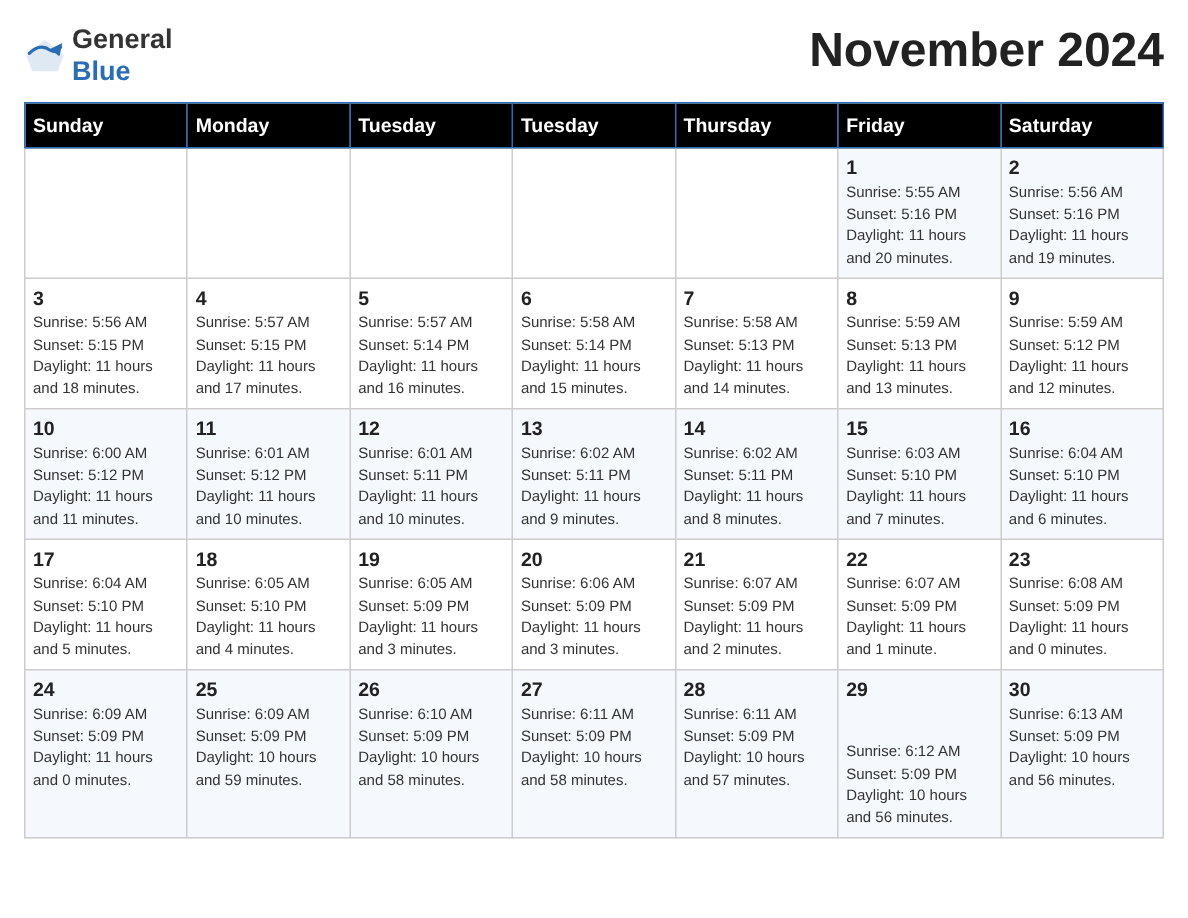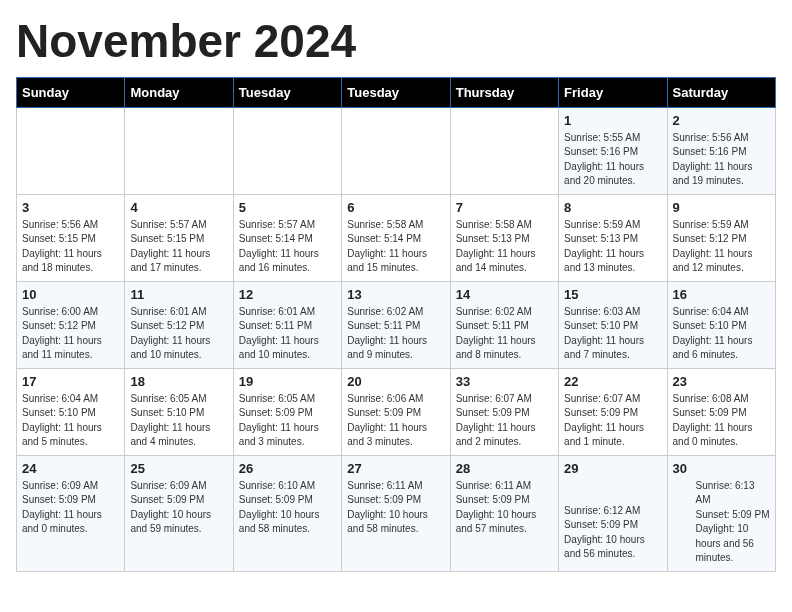--- a/index.html
+++ b/index.html
@@ -32,21 +32,21 @@
       color: #2a6db5;
     }
     .logo-icon {
       width: 28px;
       height: 28px;
     }
     .title-section {
       text-align: right;
     }
     .month-title {
-      font-size: 46px;
+      font-size: 32px;
       font-weight: bold;
       color: #222;
       line-height: 1.1;
     }
     .location-title {
       font-size: 15px;
       color: #444;
       margin-top: 2px;
     }
     .calendar-table {
@@ -91,20 +91,32 @@
       line-height: 1.45;
     }
     .empty-cell {
       background: #fff !important;
     }
   </style>
 </head>
 <body>
 
 <div class="header-section">
+  <div class="logo">
+    <svg class="logo-icon" viewBox="0 0 40 40" width="40" height="40">
+      <rect x="0" y="0" width="40" height="40" fill="white"></rect>
+      <path d="M20 5 L38 20 L32 35 L8 35 L2 20 Z" fill="#2a6db5" opacity="0.15"></path>
+      <path d="M5 18 Q15 8 25 15 Q30 18 35 12" stroke="#2a6db5" stroke-width="3" fill="none" stroke-linecap="round"></path>
+      <path d="M25 15 L35 10 L33 20" stroke="#2a6db5" stroke-width="2" fill="#2a6db5"></path>
+    </svg>
+    <div>
+      <span class="logo-text-general">General</span><br>
+      <span class="logo-text-blue">Blue</span>
+    </div>
+  </div>
   <div class="title-section">
     <div class="month-title">November 2024</div>
   </div>
 </div>
 
 <table class="calendar-table">
   <thead>
     <tr>
     <th>Sunday</th>
         <th>Monday</th>
@@ -242,21 +254,21 @@
 Sunset: 5:09 PM
 Daylight: 11 hours and 3 minutes.</div>
         </td>
         <td>
           <span class="day-number">20</span>
           <div class="day-info" style="white-space: pre-line;">Sunrise: 6:06 AM
 Sunset: 5:09 PM
 Daylight: 11 hours and 3 minutes.</div>
         </td>
         <td>
-          <span class="day-number">33</span>
+          <span class="day-number">21</span>
           <div class="day-info" style="white-space: pre-line;">Sunrise: 6:07 AM
 Sunset: 5:09 PM
 Daylight: 11 hours and 2 minutes.</div>
         </td>
         <td>
           <span class="day-number">22</span>
           <div class="day-info" style="white-space: pre-line;">Sunrise: 6:07 AM
 Sunset: 5:09 PM
 Daylight: 11 hours and 1 minute.</div>
         </td>
@@ -299,19 +311,19 @@
 Daylight: 10 hours and 57 minutes.</div>
         </td>
         <td>
           <span class="day-number">29</span>
           <div class="day-info" style="white-space: pre-line; margin-top: 28px;">Sunrise: 6:12 AM
 Sunset: 5:09 PM
 Daylight: 10 hours and 56 minutes.</div>
         </td>
         <td>
           <span class="day-number">30</span>
-          <div class="day-info" style="white-space: pre-line; margin-left: 23px;">Sunrise: 6:13 AM
+          <div class="day-info" style="white-space: pre-line;">Sunrise: 6:13 AM
 Sunset: 5:09 PM
 Daylight: 10 hours and 56 minutes.</div>
         </td>
       </tr>
     </tbody>
 </table>
 
 </body></html>

